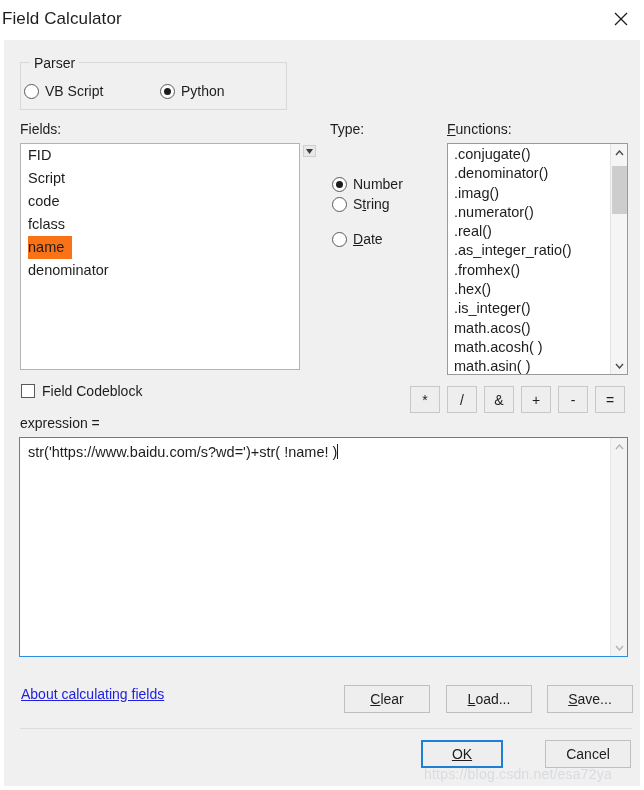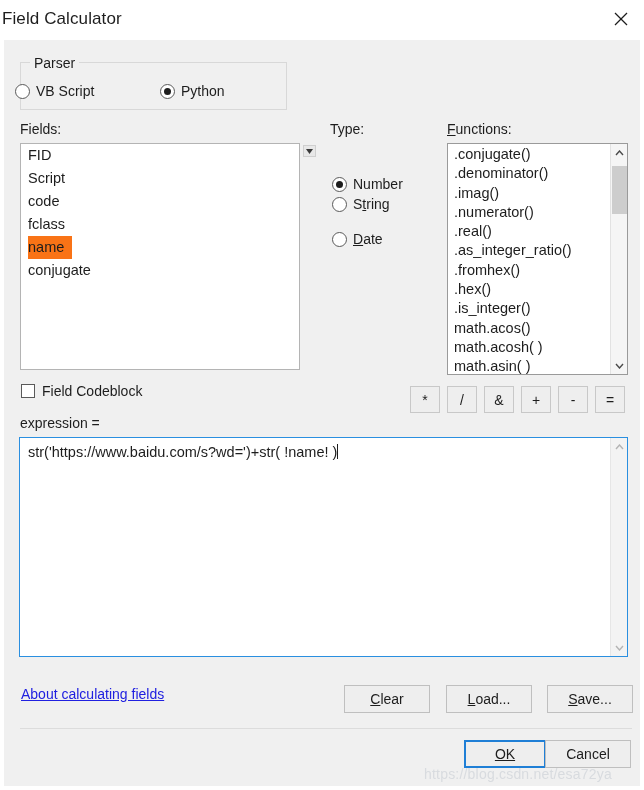--- a/index.html
+++ b/index.html
@@ -74,21 +74,21 @@
     font-size: 14px;
     color: #1d1d1d;
   }
   .radio-row {
     position: absolute;
     top: 43px;
     display: flex;
     align-items: center;
     cursor: pointer;
   }
-  .radio-vb { left: 11px; justify-content: space-between; }
+  .radio-vb { left: 20px; justify-content: space-between; }
   .radio-py { left: 156px; }
   .radio-mark {
     width: 15px; height: 15px;
     border-radius: 50%;
     border: 1px solid #5a5a5a;
     background: #ffffff;
     box-sizing: border-box;
     position: relative;
     flex: 0 0 auto;
   }
@@ -326,21 +326,21 @@
   .btn-save  { left: 543px; top: 645px; width: 86px; height: 28px; }
 
   .sep {
     position: absolute;
     left: 16px; top: 688px;
     width: 612px; height: 1px;
     background: #dcdcdc;
   }
 
   .btn-ok {
-    left: 460px; top: 700px; width: 82px; height: 28px;
+    left: 417px; top: 700px; width: 82px; height: 28px;
     border: 2px solid #1f7fd6;
     background: #eeeeee;
     text-decoration: underline;
   }
   .btn-cancel { left: 541px; top: 700px; width: 86px; height: 28px; }
 
   .watermark {
     position: absolute;
     left: 424px; top: 766px;
     font-size: 14px;
@@ -382,21 +382,21 @@
     <div class="sec-label lbl-fields">Fields:</div>
     <div class="sec-label lbl-type">Type:</div>
     <div class="sec-label lbl-funcs"><span class="uline">F</span>unctions:</div>
 
     <div class="fields-list">
       <div class="field-item">FID</div>
       <div class="field-item">Script</div>
       <div class="field-item">code</div>
       <div class="field-item">fclass</div>
       <div class="field-item selected">name</div>
-      <div class="field-item">conjugate</div>
+      <div class="field-item">denominator</div>
     </div>
     <div class="fields-scroll-btn">
       <svg width="7" height="5" viewBox="0 0 7 5">
         <polygon points="0,0 7,0 3.5,5" fill="#3a3a3a"></polygon>
       </svg>
     </div>
 
     <div class="type-radio type-number">
       <span class="radio-mark checked"></span>
       <span class="radio-label">Number</span>

